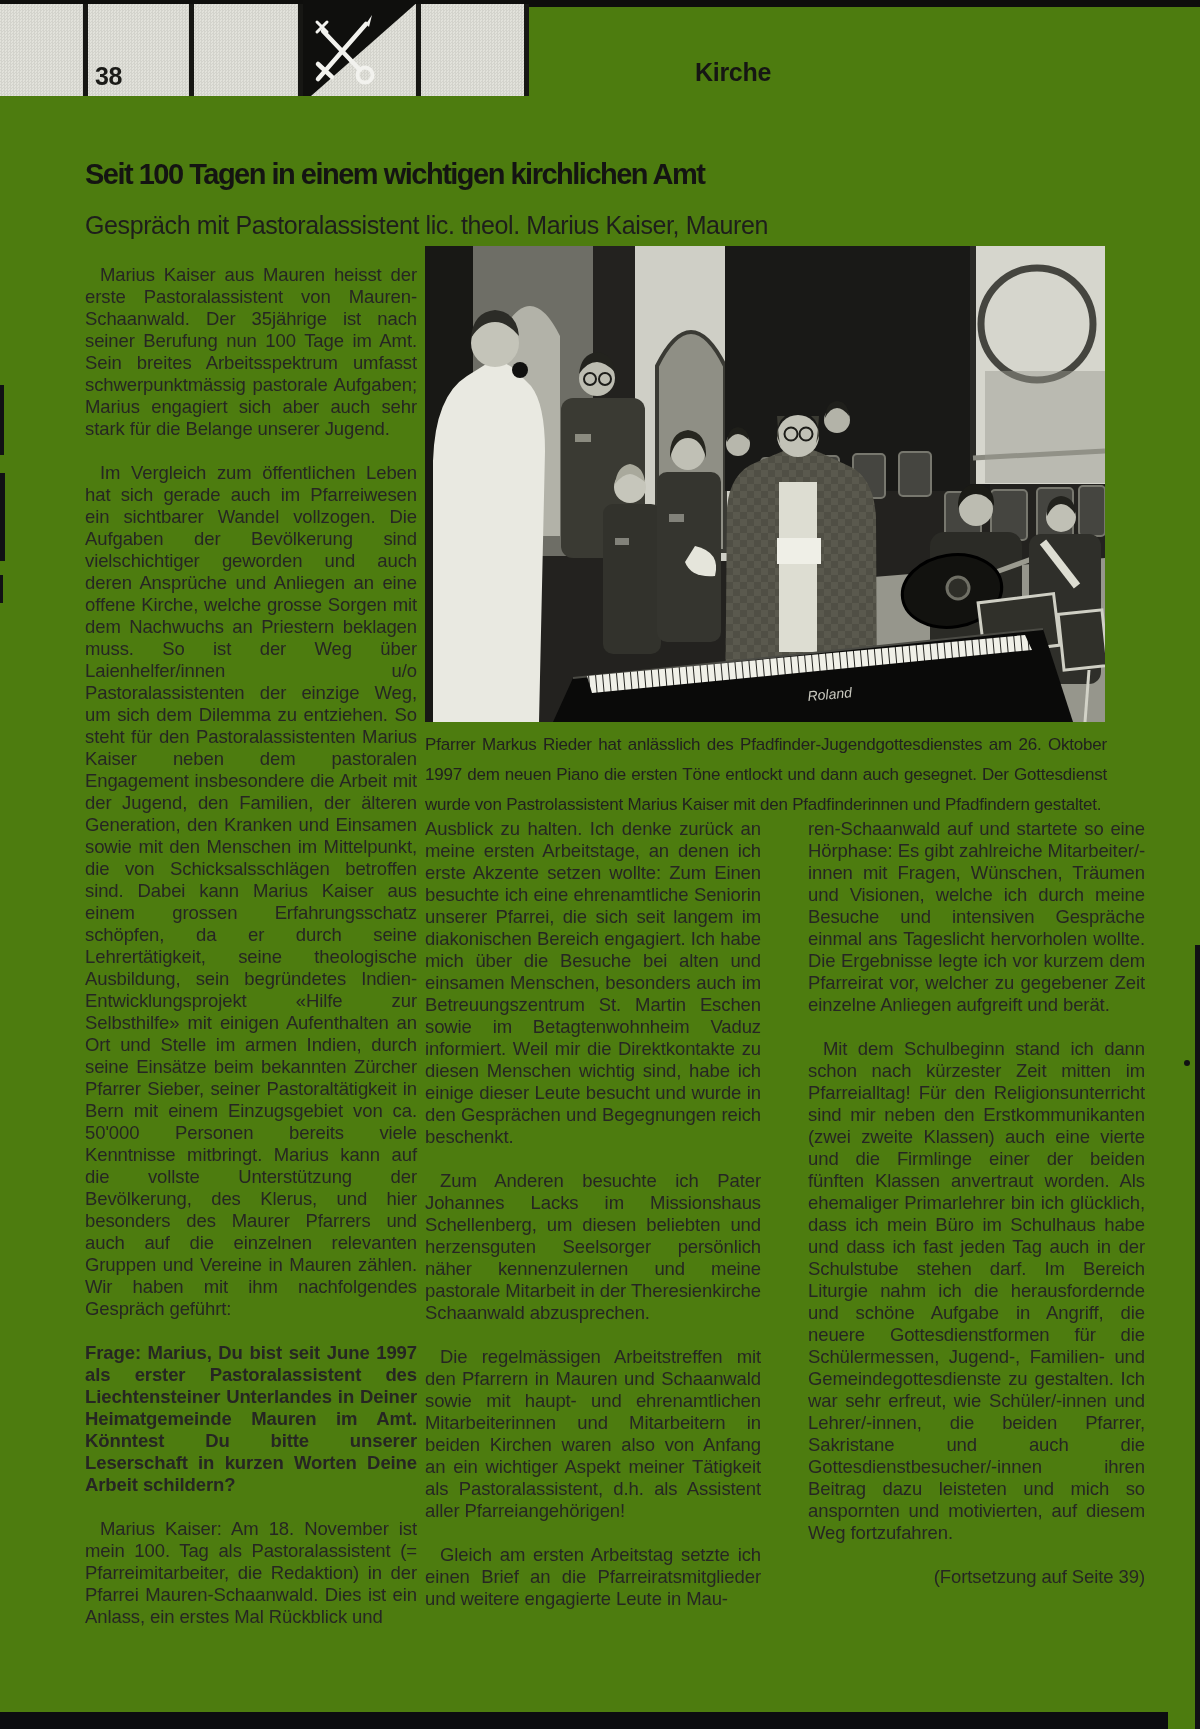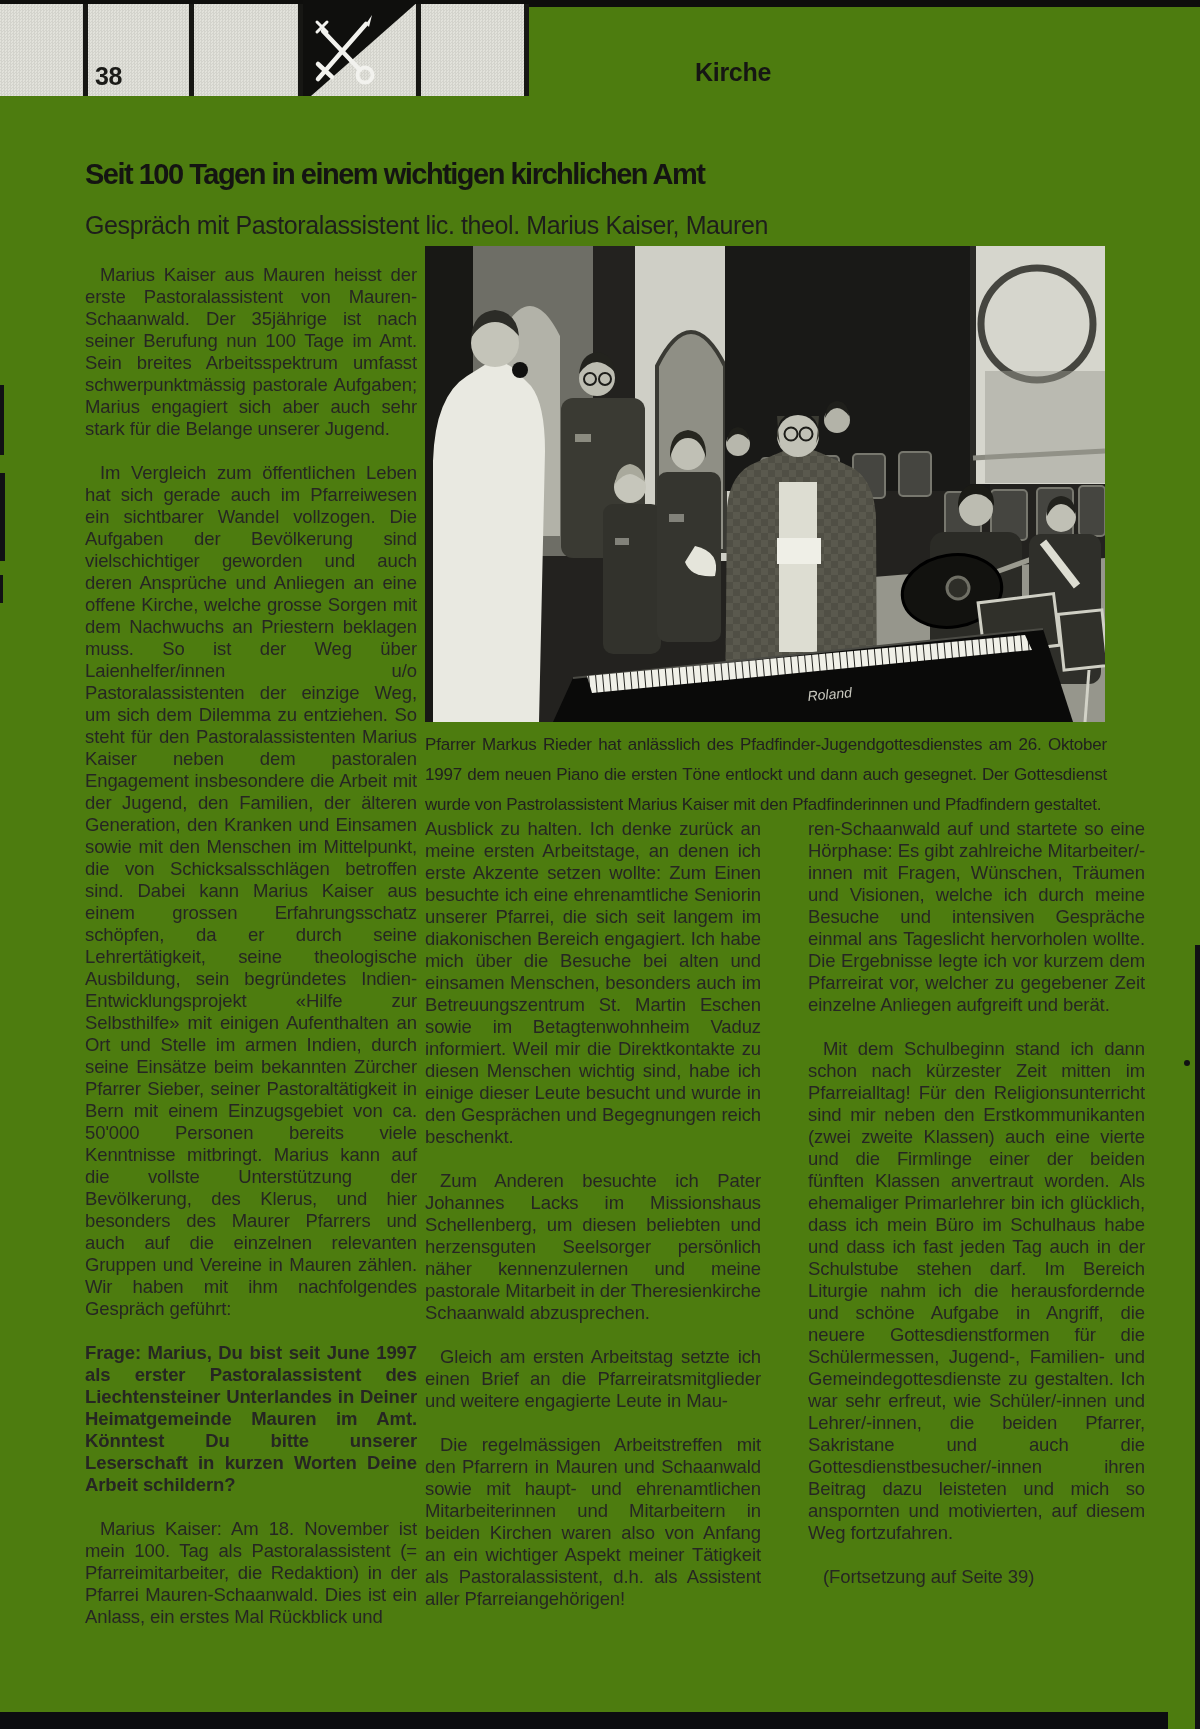--- a/index.html
+++ b/index.html
@@ -30,21 +30,21 @@
     font-size:25px;letter-spacing:-.4px;color:#1e1e1c;}
   
   .col{position:absolute;font-size:18.5px;line-height:22px;text-align:justify;
     letter-spacing:-.1px;color:#26262­3;color:#262623;}
   .col p{margin:0 0 22px 0;text-indent:15px;}
   .col p.noindent{text-indent:0;}
   .col p.q{font-weight:bold;text-indent:0;}
   .col-left{left:85px;top:264px;width:332px;}
   .col-mid{left:425px;top:818px;width:336px;}
   .col-right{left:768px;top:818px;width:337px;margin-left:40px;}
-  .continuation{text-indent:0;margin-top:10px;}
+  .continuation{text-align:right;text-indent:0;margin-top:10px;}
   
   .photo{position:absolute;left:425px;top:246px;width:680px;height:476px;background:#1d1d1a;}
   .caption{position:absolute;left:425px;top:730px;width:682px;
     font-size:17px;line-height:30px;text-align:justify;color:#21211f;letter-spacing:-.2px;}
   .bottombar{position:absolute;left:0;top:1712px;width:1168px;height:17px;background:#0c0c10;}
 </style>
 </head>
 <body>
 
 <div class="page">
@@ -214,22 +214,22 @@
   <div class="col col-left">
     <p>Marius Kaiser aus Mauren heisst der erste Pastoralassistent von Mauren-Schaanwald. Der 35jährige ist nach seiner Berufung nun 100 Tage im Amt. Sein breites Arbeitsspektrum umfasst schwerpunktmässig pastorale Aufgaben; Marius engagiert sich aber auch sehr stark für die Belange unserer Jugend.</p>
     <p>Im Vergleich zum öffentlichen Leben hat sich gerade auch im Pfarreiwesen ein sichtbarer Wandel vollzogen. Die Aufgaben der Bevölkerung sind vielschichtiger geworden und auch deren Ansprüche und Anliegen an eine offene Kirche, welche grosse Sorgen mit dem Nachwuchs an Priestern beklagen muss. So ist der Weg über Laienhelfer/innen u/o Pastoralassistenten der einzige Weg, um sich dem Dilemma zu entziehen. So steht für den Pastoralassistenten Marius Kaiser neben dem pastoralen Engagement insbesondere die Arbeit mit der Jugend, den Familien, der älteren Generation, den Kranken und Einsamen sowie mit den Menschen im Mittelpunkt, die von Schicksalsschlägen betroffen sind. Dabei kann Marius Kaiser aus einem grossen Erfahrungsschatz schöpfen, da er durch seine Lehrertätigkeit, seine theologische Ausbildung, sein begründetes Indien-Entwicklungsprojekt «Hilfe zur Selbsthilfe» mit einigen Aufenthalten an Ort und Stelle im armen Indien, durch seine Einsätze beim bekannten Zürcher Pfarrer Sieber, seiner Pastoraltätigkeit in Bern mit einem Einzugsgebiet von ca. 50'000 Personen bereits viele Kenntnisse mitbringt. Marius kann auf die vollste Unterstützung der Bevölkerung, des Klerus, und hier besonders des Maurer Pfarrers und auch auf die einzelnen relevanten Gruppen und Vereine in Mauren zählen. Wir haben mit ihm nachfolgendes Gespräch geführt:</p>
     <p class="q">Frage: Marius, Du bist seit June 1997 als erster Pastoralassistent des Liechtensteiner Unterlandes in Deiner Heimatgemeinde Mauren im Amt. Könntest Du bitte unserer Leserschaft in kurzen Worten Deine Arbeit schildern?</p>
     <p>Marius Kaiser: Am 18. November ist mein 100. Tag als Pastoralassistent (= Pfarreimitarbeiter, die Redaktion) in der Pfarrei Mauren-Schaanwald. Dies ist ein Anlass, ein erstes Mal Rückblick und</p>
   </div>
 
   <div class="col col-mid">
     <p class="noindent">Ausblick zu halten. Ich denke zurück an meine ersten Arbeitstage, an denen ich erste Akzente setzen wollte: Zum Einen besuchte ich eine ehrenamtliche Seniorin unserer Pfarrei, die sich seit langem im diakonischen Bereich engagiert. Ich habe mich über die Besuche bei alten und einsamen Menschen, besonders auch im Betreuungszentrum St. Martin Eschen sowie im Betagtenwohnheim Vaduz informiert. Weil mir die Direktkontakte zu diesen Menschen wichtig sind, habe ich einige dieser Leute besucht und wurde in den Gesprächen und Begegnungen reich beschenkt.</p>
     <p>Zum Anderen besuchte ich Pater Johannes Lacks im Missionshaus Schellenberg, um diesen beliebten und herzensguten Seelsorger persönlich näher kennenzulernen und meine pastorale Mitarbeit in der Theresienkirche Schaanwald abzusprechen.</p>
+    <p>Die regelmässigen Arbeitstreffen mit den Pfarrern in Mauren und Schaanwald sowie mit haupt- und ehrenamtlichen Mitarbeiterinnen und Mitarbeitern in beiden Kirchen waren also von Anfang an ein wichtiger Aspekt meiner Tätigkeit als Pastoralassistent, d.h. als Assistent aller Pfarreiangehörigen!</p>
     <p>Gleich am ersten Arbeitstag setzte ich einen Brief an die Pfarreiratsmitglieder und weitere engagierte Leute in Mau-</p>
-    <p>Die regelmässigen Arbeitstreffen mit den Pfarrern in Mauren und Schaanwald sowie mit haupt- und ehrenamtlichen Mitarbeiterinnen und Mitarbeitern in beiden Kirchen waren also von Anfang an ein wichtiger Aspekt meiner Tätigkeit als Pastoralassistent, d.h. als Assistent aller Pfarreiangehörigen!</p>
   </div>
 
   <div class="col col-right">
     <p class="noindent">ren-Schaanwald auf und startete so eine Hörphase: Es gibt zahlreiche Mitarbeiter/-innen mit Fragen, Wünschen, Träumen und Visionen, welche ich durch meine Besuche und intensiven Gespräche einmal ans Tageslicht hervorholen wollte. Die Ergebnisse legte ich vor kurzem dem Pfarreirat vor, welcher zu gegebener Zeit einzelne Anliegen aufgreift und berät.</p>
     <p>Mit dem Schulbeginn stand ich dann schon nach kürzester Zeit mitten im Pfarreialltag! Für den Religionsunterricht sind mir neben den Erstkommunikanten (zwei zweite Klassen) auch eine vierte und die Firmlinge einer der beiden fünften Klassen anvertraut worden. Als ehemaliger Primarlehrer bin ich glücklich, dass ich mein Büro im Schulhaus habe und dass ich fast jeden Tag auch in der Schulstube stehen darf. Im Bereich Liturgie nahm ich die herausfordernde und schöne Aufgabe in Angriff, die neuere Gottesdienstformen für die Schülermessen, Jugend-, Familien- und Gemeindegottesdienste zu gestalten. Ich war sehr erfreut, wie Schüler/-innen und Lehrer/-innen, die beiden Pfarrer, Sakristane und auch die Gottesdienstbesucher/-innen ihren Beitrag dazu leisteten und mich so anspornten und motivierten, auf diesem Weg fortzufahren.</p>
     <p class="continuation">(Fortsetzung auf Seite 39)</p>
   </div>
 
   <div class="bottombar"></div>
 </div>

